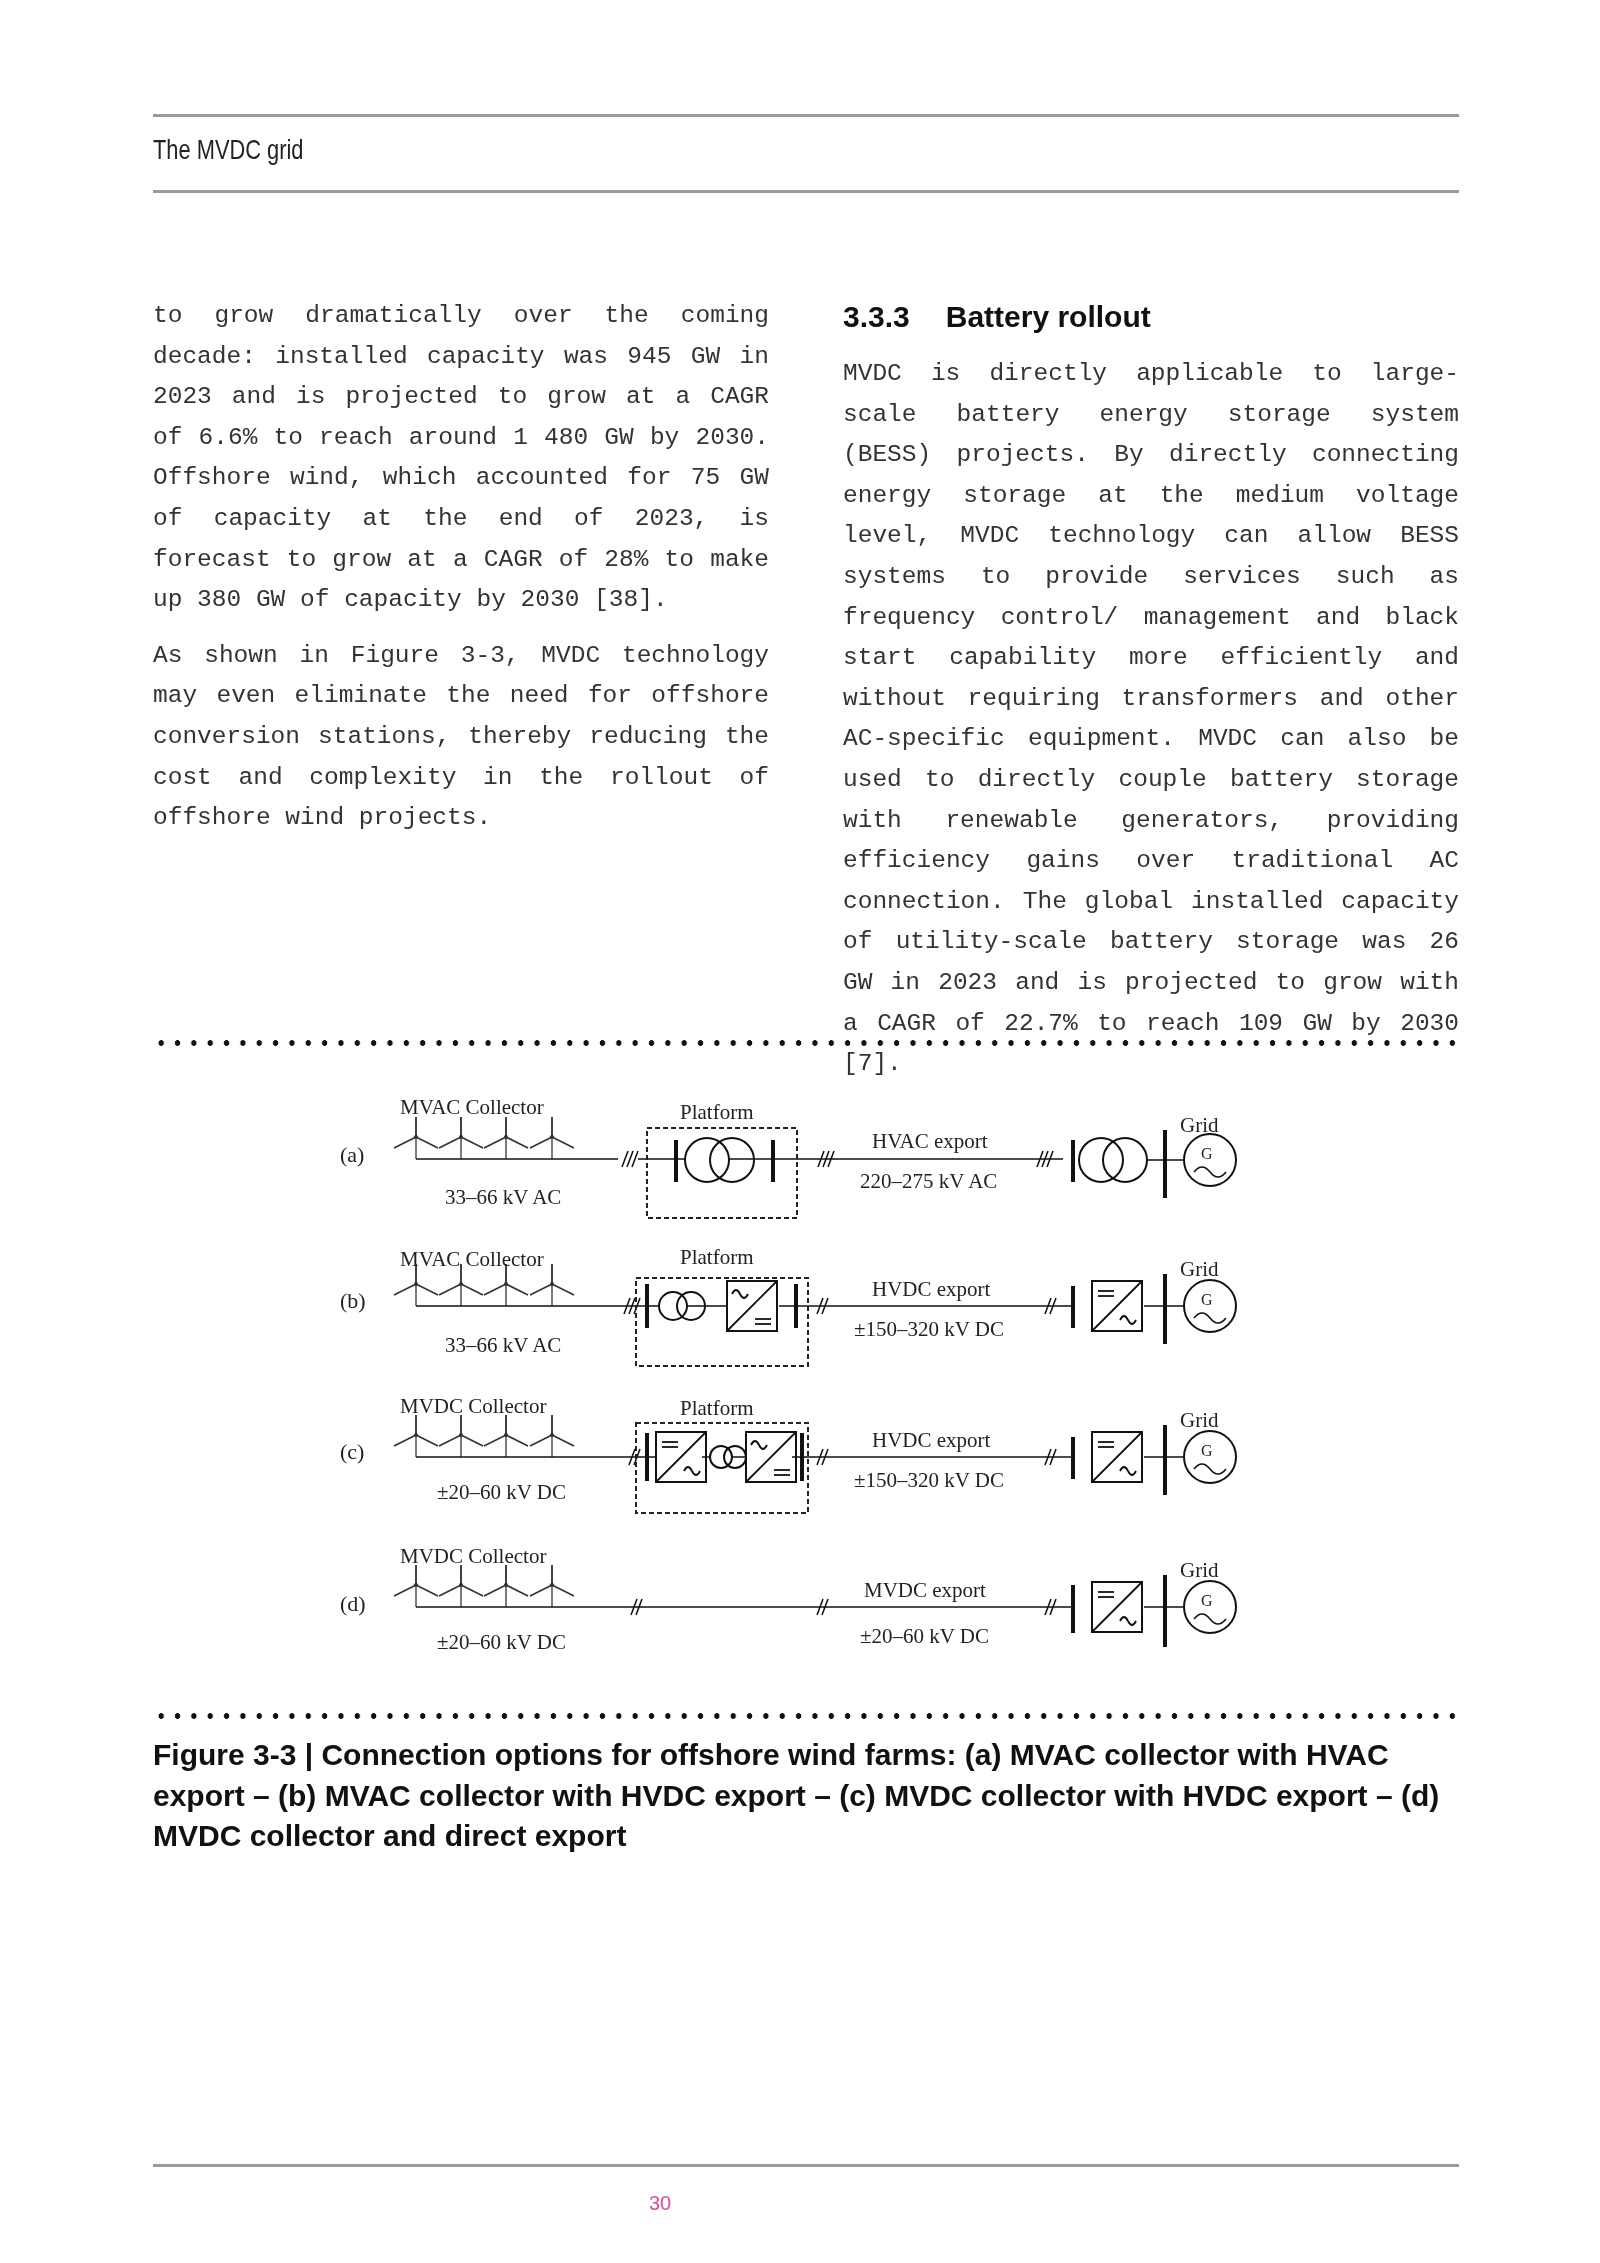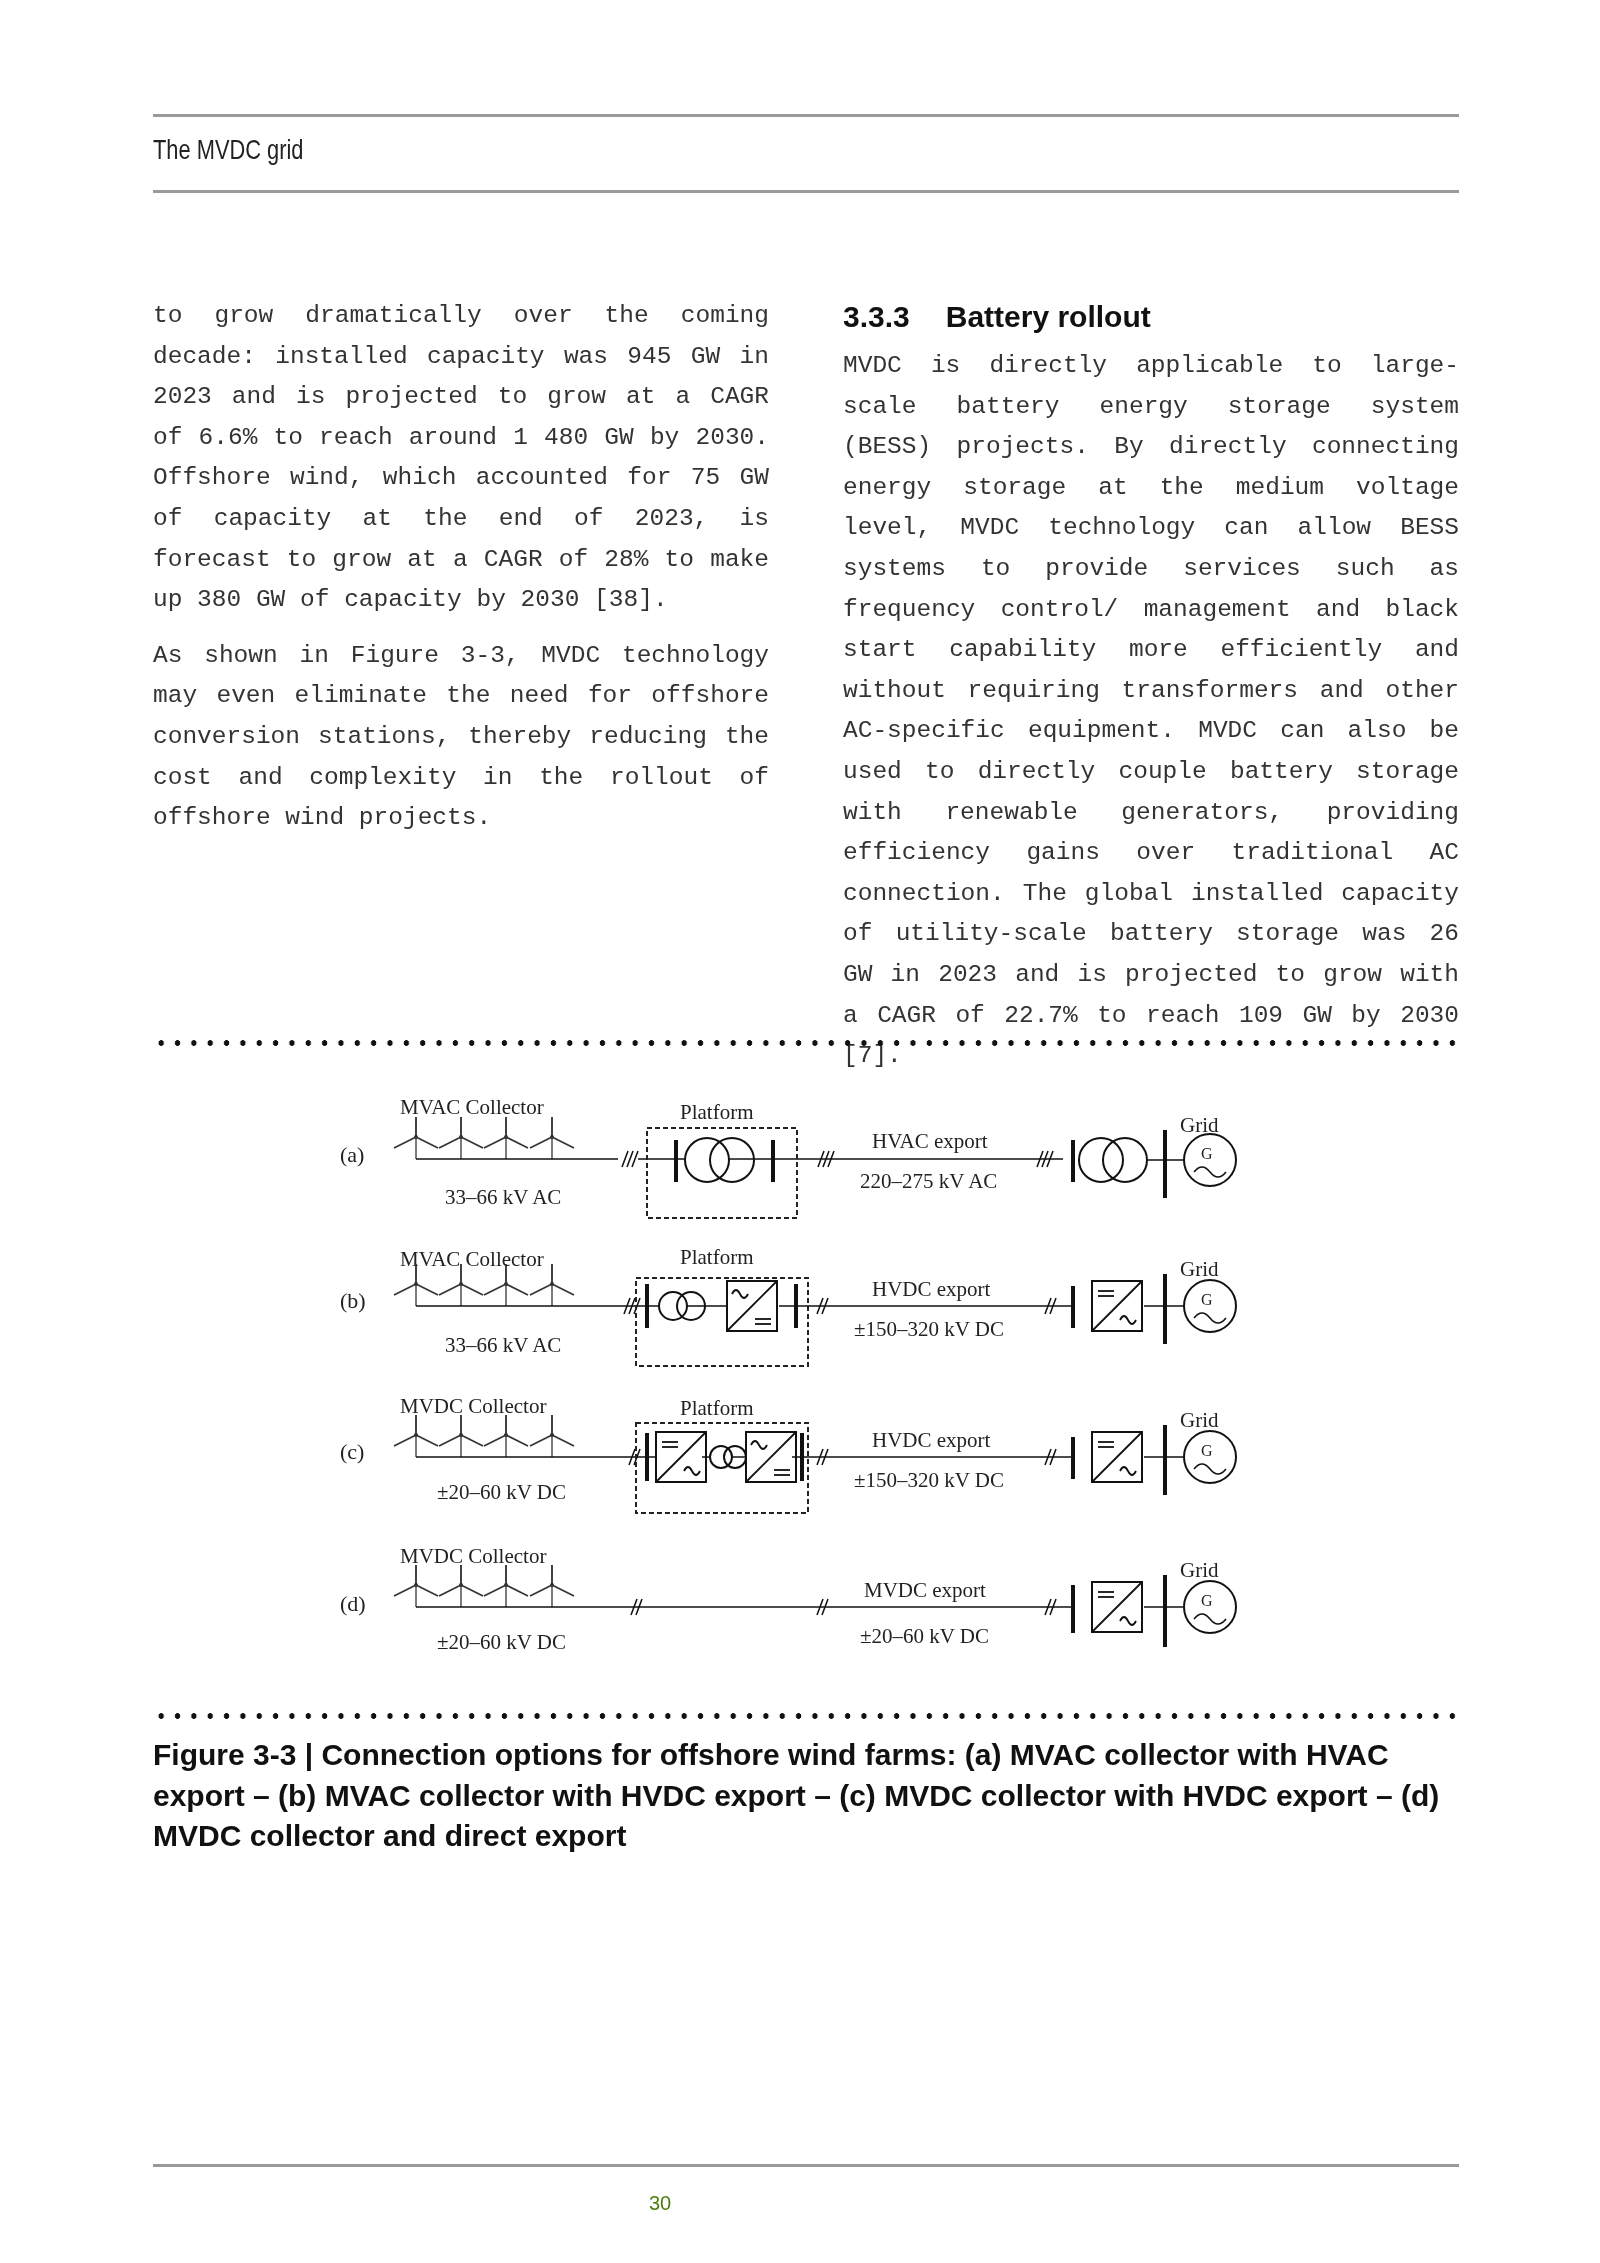--- a/index.html
+++ b/index.html
@@ -9,32 +9,32 @@
   #rule-top-1 { top: 114px; }
   #rule-top-2 { top: 190px; }
   #rule-bottom { top: 2164px; }
   .running-head { position: absolute; left: 153px; top: 134px; font-size: 28px; color: #222;
                   transform: scaleX(0.78); transform-origin: left top; letter-spacing: 0px; }
   .col { position: absolute; top: 296px; width: 616px; font-size: 24.5px; line-height: 40.6px;
          color: #333; text-align: justify; }
   #col-left { left: 153px; }
   #col-right { left: 843px; top: 296px; }
   .col p { margin: 0 0 15px 0; font-family: Liberation Mono, monospace; }
-  .section-heading { font-weight: bold; font-size: 30px; color: #111; margin: 0 0 8px 0;
+  .section-heading { font-weight: bold; font-size: 30px; color: #111; margin: 0 0 16px 0;
                      line-height: 42px; display: flex; gap: 36px; }
   .dots { position: absolute; left: 153px; width: 1306px; height: 6px;
           background-image: radial-gradient(circle, #111 2.6px, transparent 3px);
           background-size: 16.35px 6px; background-repeat: repeat-x; }
   #dots-top { top: 1040px; }
   #dots-bottom { top: 1713px; }
   #figure { position: absolute; left: 340px; top: 1090px; width: 940px; height: 600px; }
   .caption { position: absolute; left: 153px; top: 1735px; width: 1306px; font-weight: bold;
              font-size: 30px; line-height: 40.5px; color: #111; }
   .page-number { position: absolute; left: 0; width: 1320px; top: 2192px; text-align: center;
-                 font-size: 20px; color: #4d7c0f; }
+                 font-size: 20px; color: #ec4899; }
   svg text { font-family: "Liberation Serif", serif; fill: #222; }
 </style>
 </head>
 <body>
 
 <div class="rule" id="rule-top-1"></div>
 <div class="running-head">The MVDC grid</div>
 <div class="rule" id="rule-top-2"></div>
 
 <div class="col" id="col-left">

